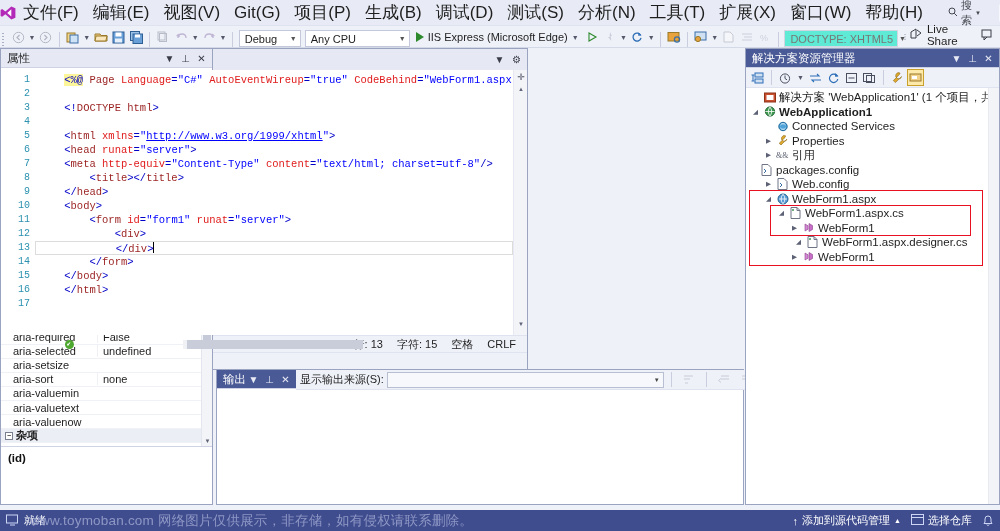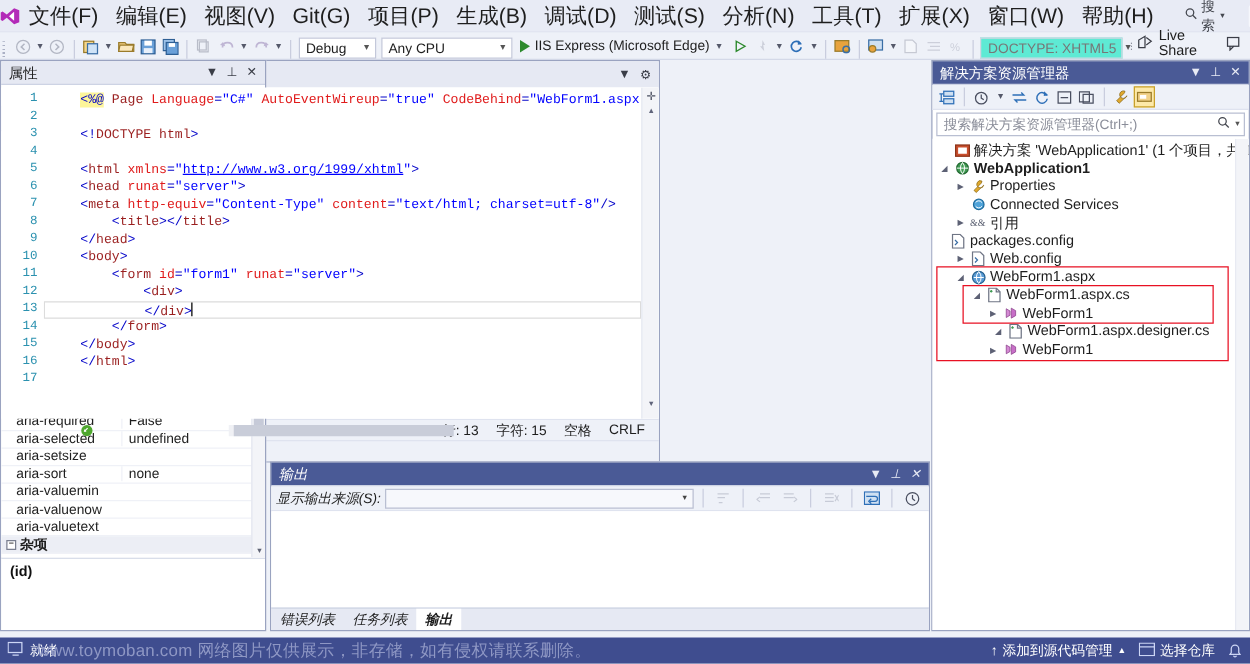--- a/index.html
+++ b/index.html
@@ -164,21 +164,21 @@
   .st-item { padding:0 7px; white-space:nowrap; }
   .ed-designbar {
     height:17px; background:#eef1f8; border-top:1px solid #dfe3ef; display:flex; align-items:center;
     gap:3px; padding-left:4px; font-size:11px;
   }
   .dbtn { display:flex; align-items:center; gap:3px; padding:1px 5px; cursor:default; color:#1e1e1e;}
   .dbtn.sel { border:1px solid #9bb4d8; background:#fff; }
   .dbar-sep { width:1px; height:12px; background:#c9cdde; margin:0 2px; }
 
   
-  #output { left:216px; top:369px; width:528px; height:136px; display:flex; flex-direction:column;font-style:italic; }
+  #output { left:216px; top:369px; width:528px; height:136px; display:flex; flex-direction:row; }
   .out-toolbar { height:20px; background:#eef1f8; border-bottom:1px solid #dfe3ef;
                  display:flex; align-items:center; gap:3px; padding:0 4px; }
   .out-toolbar .lbl { font-size:11px; color:#1e1e1e; white-space:nowrap; }
   .out-combo { width:277px; height:16px; border:1px solid #b9bfd2; background:#f7f8fc;
                display:flex; align-items:center; justify-content:flex-end; padding-right:3px; }
   .out-combo .ca { font-size:6px; color:#444; }
   .out-body { flex:1; background:#fff; }
   .out-tabs { height:18px; background:#e6e9f3; display:flex; align-items:stretch;
               border-top:1px solid #cdd3e4; }
   .otab { display:flex; align-items:center; padding:0 7px; font-size:11px; color:#1e1e1e; cursor:default;}
@@ -535,25 +535,25 @@
           </div>
           <div class="prow">
             <div class="pname">aria-sort</div>
             <div class="pval">none</div>
           </div>
           <div class="prow">
             <div class="pname">aria-valuemin</div>
             <div class="pval"></div>
           </div>
           <div class="prow">
+            <div class="pname">aria-valuetext</div>
+            <div class="pval"></div>
+          </div>
+          <div class="prow">
             <div class="pname">aria-valuenow</div>
-            <div class="pval"></div>
-          </div>
-          <div class="prow">
-            <div class="pname">aria-valuetext</div>
             <div class="pval"></div>
           </div>
           <div class="prow cat">
             <div class="pname">
               <span class="exp-box">−</span>
               <span>杂项</span>
             </div>
             <div class="pval"></div>
           </div>
         </div>
@@ -782,30 +782,20 @@
             <path d="M9 1 a3 3 0 1 0 1.6 3.6 L4.4 10.6 L2.3 8.6 L8.2 2.7 A3 3 0 0 0 9 1 Z" fill="#e0a92d" stroke="#8a6a19" stroke-width="0.6"></path>
           </svg>
       </span>
       <span class="sbtn sel">
         <svg width="13" height="11" viewBox="0 0 13 11">
             <rect x="1" y="2" width="11" height="7" fill="#f2d28a" stroke="#9a7b2a"></rect>
             <rect x="3" y="4" width="5" height="3" fill="#fff"></rect>
           </svg>
       </span>
     </div>
-    <div class="sol-search">
-      <span class="ph">搜索解决方案资源管理器(Ctrl+;)</span>
-      <span>
-        <svg width="10" height="10" viewBox="0 0 10 10">
-            <circle cx="4" cy="4" r="3" fill="none" stroke="#44474f"></circle>
-            <line x1="6.2" y1="6.2" x2="9" y2="9" stroke="#44474f"></line>
-          </svg>
-      </span>
-      <span style="font-size:6px;color:#555;padding-left:3px;">▼</span>
-    </div>
     <div class="sol-tree">
       <div id="tree-rows">
           <div class="tnode" style="padding-left: 3px;">
             <span class="tw" style="transform: none;"></span>
             <span class="ticon">
               <svg width="12" height="11" viewBox="0 0 12 11">
                 <rect x="0.5" y="1" width="11" height="9" fill="#c94f2e" stroke="#8d3318"></rect>
                 <rect x="2.5" y="3" width="7" height="5" fill="#fff"></rect>
               </svg>
             </span>
@@ -815,37 +805,37 @@
             <span class="tw" style="transform: none;">◢</span>
             <span class="ticon">
               <svg width="12" height="11" viewBox="0 0 12 11">
                 <circle cx="6" cy="5.5" r="4.6" fill="#3f9a52" stroke="#246b33"></circle>
                 <path d="M1.4 5.5 h9.2 M6 1 a7 7 0 0 1 0 9 a7 7 0 0 1 0 -9" fill="none" stroke="#fff" stroke-width="0.8"></path>
               </svg>
             </span>
             <span class="tlabel">WebApplication1</span>
           </div>
           <div class="tnode" style="padding-left: 16px;">
-            <span class="tw" style="transform: none;">▶</span>
-            <span class="ticon">
-              <svg width="12" height="11" viewBox="0 0 12 11">
-                <path d="M8.5 0.8 a2.8 2.8 0 1 0 1.5 3.3 L4 10 L2.2 8.3 L8 2.5 A2.8 2.8 0 0 0 8.5 0.8 Z" fill="#e0a92d" stroke="#8a6a19" stroke-width="0.6"></path>
-              </svg>
-            </span>
-            <span class="tlabel">Properties</span>
-          </div>
-          <div class="tnode" style="padding-left: 16px;">
             <span class="tw" style="transform: none;"></span>
             <span class="ticon">
               <svg width="12" height="11" viewBox="0 0 12 11">
                 <circle cx="6" cy="5.5" r="4.2" fill="#4fa3d9" stroke="#1d6a9c"></circle>
                 <path d="M3.5 4 a3 3 0 0 1 5 0 M3.5 7 a3 3 0 0 0 5 0" fill="none" stroke="#fff" stroke-width="0.8"></path>
               </svg>
             </span>
             <span class="tlabel">Connected Services</span>
+          </div>
+          <div class="tnode" style="padding-left: 16px;">
+            <span class="tw" style="transform: none;">▶</span>
+            <span class="ticon">
+              <svg width="12" height="11" viewBox="0 0 12 11">
+                <path d="M8.5 0.8 a2.8 2.8 0 1 0 1.5 3.3 L4 10 L2.2 8.3 L8 2.5 A2.8 2.8 0 0 0 8.5 0.8 Z" fill="#e0a92d" stroke="#8a6a19" stroke-width="0.6"></path>
+              </svg>
+            </span>
+            <span class="tlabel">Properties</span>
           </div>
           <div class="tnode" style="padding-left: 16px;">
             <span class="tw" style="transform: none;">▶</span>
             <span class="ticon">
               <svg width="13" height="11" viewBox="0 0 13 11">
                 <text x="0" y="8" font-size="8" fill="#5a5f70" font-family="serif">&amp;&amp;</text>
               </svg>
             </span>
             <span class="tlabel">引用</span>
           </div>

